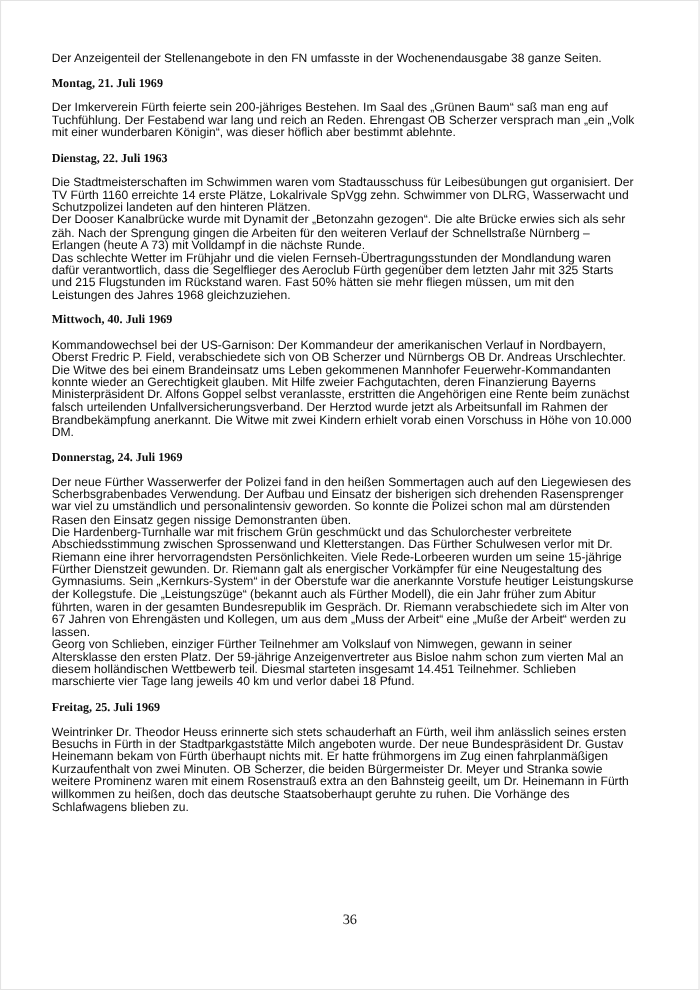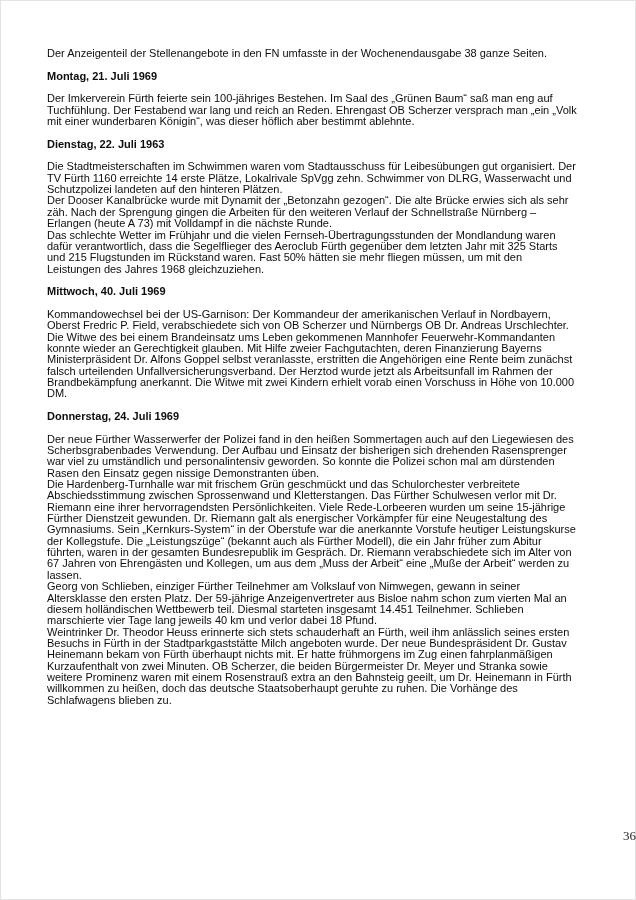--- a/index.html
+++ b/index.html
@@ -21,46 +21,47 @@
   .content {
     padding: 48px 58px 0 47px;
   }
   .intro {
     margin: 0;
   }
   .day-heading {
     font-size: 11px;
     font-weight: bold;
     margin: 11.35px 0 11.35px 0;
+    font-family: Liberation Serif, serif;
   }
   .story {
     margin: 0;
   }
   .page-number {
     position: absolute;
     top: 829px;
     left: 0;
     width: 100%;
-    text-align: right;
+    text-align: center;
     font-family: "Liberation Serif", serif;
     font-size: 13px;
     line-height: 14px;
     color: #1a1a1a;
   }
 </style>
 </head>
 <body>
 
 <div class="content">
 
   <p class="intro">Der Anzeigenteil der Stellenangebote in den FN umfasste in der Wochenendausgabe 38 ganze Seiten.</p>
 
   <div>
     <h2 class="day-heading">Montag, 21. Juli 1969</h2>
-    <p class="story">Der Imkerverein Fürth feierte sein 100-jähriges Bestehen. Im Saal des „Grünen Baum“ saß man eng auf Tuchfühlung. Der Festabend war lang und reich an Reden. Ehrengast OB Scherzer versprach man „ein „Volk mit einer wunderbaren Königin“, was dieser höflich aber bestimmt ablehnte.</p>
+    <p class="story">Der Imkerverein Fürth feierte sein 200-jähriges Bestehen. Im Saal des „Grünen Baum“ saß man eng auf Tuchfühlung. Der Festabend war lang und reich an Reden. Ehrengast OB Scherzer versprach man „ein „Volk mit einer wunderbaren Königin“, was dieser höflich aber bestimmt ablehnte.</p>
   </div>
 
   <div>
     <h2 class="day-heading">Dienstag, 22. Juli 1963</h2>
     <p class="story">Die Stadtmeisterschaften im Schwimmen waren vom Stadtausschuss für Leibesübungen gut organisiert. Der TV Fürth 1160 erreichte 14 erste Plätze, Lokalrivale SpVgg zehn. Schwimmer von DLRG, Wasserwacht und Schutzpolizei landeten auf den hinteren Plätzen.</p>
     <p class="story">Der Dooser Kanalbrücke wurde mit Dynamit der „Betonzahn gezogen“. Die alte Brücke erwies sich als sehr zäh. Nach der Sprengung gingen die Arbeiten für den weiteren Verlauf der Schnellstraße Nürnberg – Erlangen (heute A 73) mit Volldampf in die nächste Runde.</p>
     <p class="story">Das schlechte Wetter im Frühjahr und die vielen Fernseh-Übertragungsstunden der Mondlandung waren dafür verantwortlich, dass die Segelflieger des Aeroclub Fürth gegenüber dem letzten Jahr mit 325 Starts und 215 Flugstunden im Rückstand waren. Fast 50% hätten sie mehr fliegen müssen, um mit den Leistungen des Jahres 1968 gleichzuziehen.</p>
   </div>
 
   <div>
@@ -70,18 +71,19 @@
   </div>
 
   <div>
     <h2 class="day-heading">Donnerstag, 24. Juli 1969</h2>
     <p class="story">Der neue Fürther Wasserwerfer der Polizei fand in den heißen Sommertagen auch auf den Liegewiesen des Scherbsgrabenbades Verwendung. Der Aufbau und Einsatz der bisherigen sich drehenden Rasensprenger war viel zu umständlich und personalintensiv geworden. So konnte die Polizei schon mal am dürstenden Rasen den Einsatz gegen nissige Demonstranten üben.</p>
     <p class="story">Die Hardenberg-Turnhalle war mit frischem Grün geschmückt und das Schulorchester verbreitete Abschiedsstimmung zwischen Sprossenwand und Kletterstangen. Das Fürther Schulwesen verlor mit Dr. Riemann eine ihrer hervorragendsten Persönlichkeiten. Viele Rede-Lorbeeren wurden um seine 15-jährige Fürther Dienstzeit gewunden. Dr. Riemann galt als energischer Vorkämpfer für eine Neugestaltung des Gymnasiums. Sein „Kernkurs-System“ in der Oberstufe war die anerkannte Vorstufe heutiger Leistungskurse der Kollegstufe. Die „Leistungszüge“ (bekannt auch als Fürther Modell), die ein Jahr früher zum Abitur führten, waren in der gesamten Bundesrepublik im Gespräch. Dr. Riemann verabschiedete sich im Alter von 67 Jahren von Ehrengästen und Kollegen, um aus dem „Muss der Arbeit“ eine „Muße der Arbeit“ werden zu lassen.</p>
     <p class="story">Georg von Schlieben, einziger Fürther Teilnehmer am Volkslauf von Nimwegen, gewann in seiner Altersklasse den ersten Platz. Der 59-jährige Anzeigenvertreter aus Bisloe nahm schon zum vierten Mal an diesem holländischen Wettbewerb teil. Diesmal starteten insgesamt 14.451 Teilnehmer. Schlieben marschierte vier Tage lang jeweils 40 km und verlor dabei 18 Pfund.</p>
   </div>
 
   <div>
+    <h2 class="day-heading">Freitag, 25. Juli 1969</h2>
     <p class="story">Weintrinker Dr. Theodor Heuss erinnerte sich stets schauderhaft an Fürth, weil ihm anlässlich seines ersten Besuchs in Fürth in der Stadtparkgaststätte Milch angeboten wurde. Der neue Bundespräsident Dr. Gustav Heinemann bekam von Fürth überhaupt nichts mit. Er hatte frühmorgens im Zug einen fahrplanmäßigen Kurzaufenthalt von zwei Minuten. OB Scherzer, die beiden Bürgermeister Dr. Meyer und Stranka sowie weitere Prominenz waren mit einem Rosenstrauß extra an den Bahnsteig geeilt, um Dr. Heinemann in Fürth willkommen zu heißen, doch das deutsche Staatsoberhaupt geruhte zu ruhen. Die Vorhänge des Schlafwagens blieben zu.</p>
   </div>
 
 </div>
 
 <div class="page-number">36</div>
 
 </body></html>

